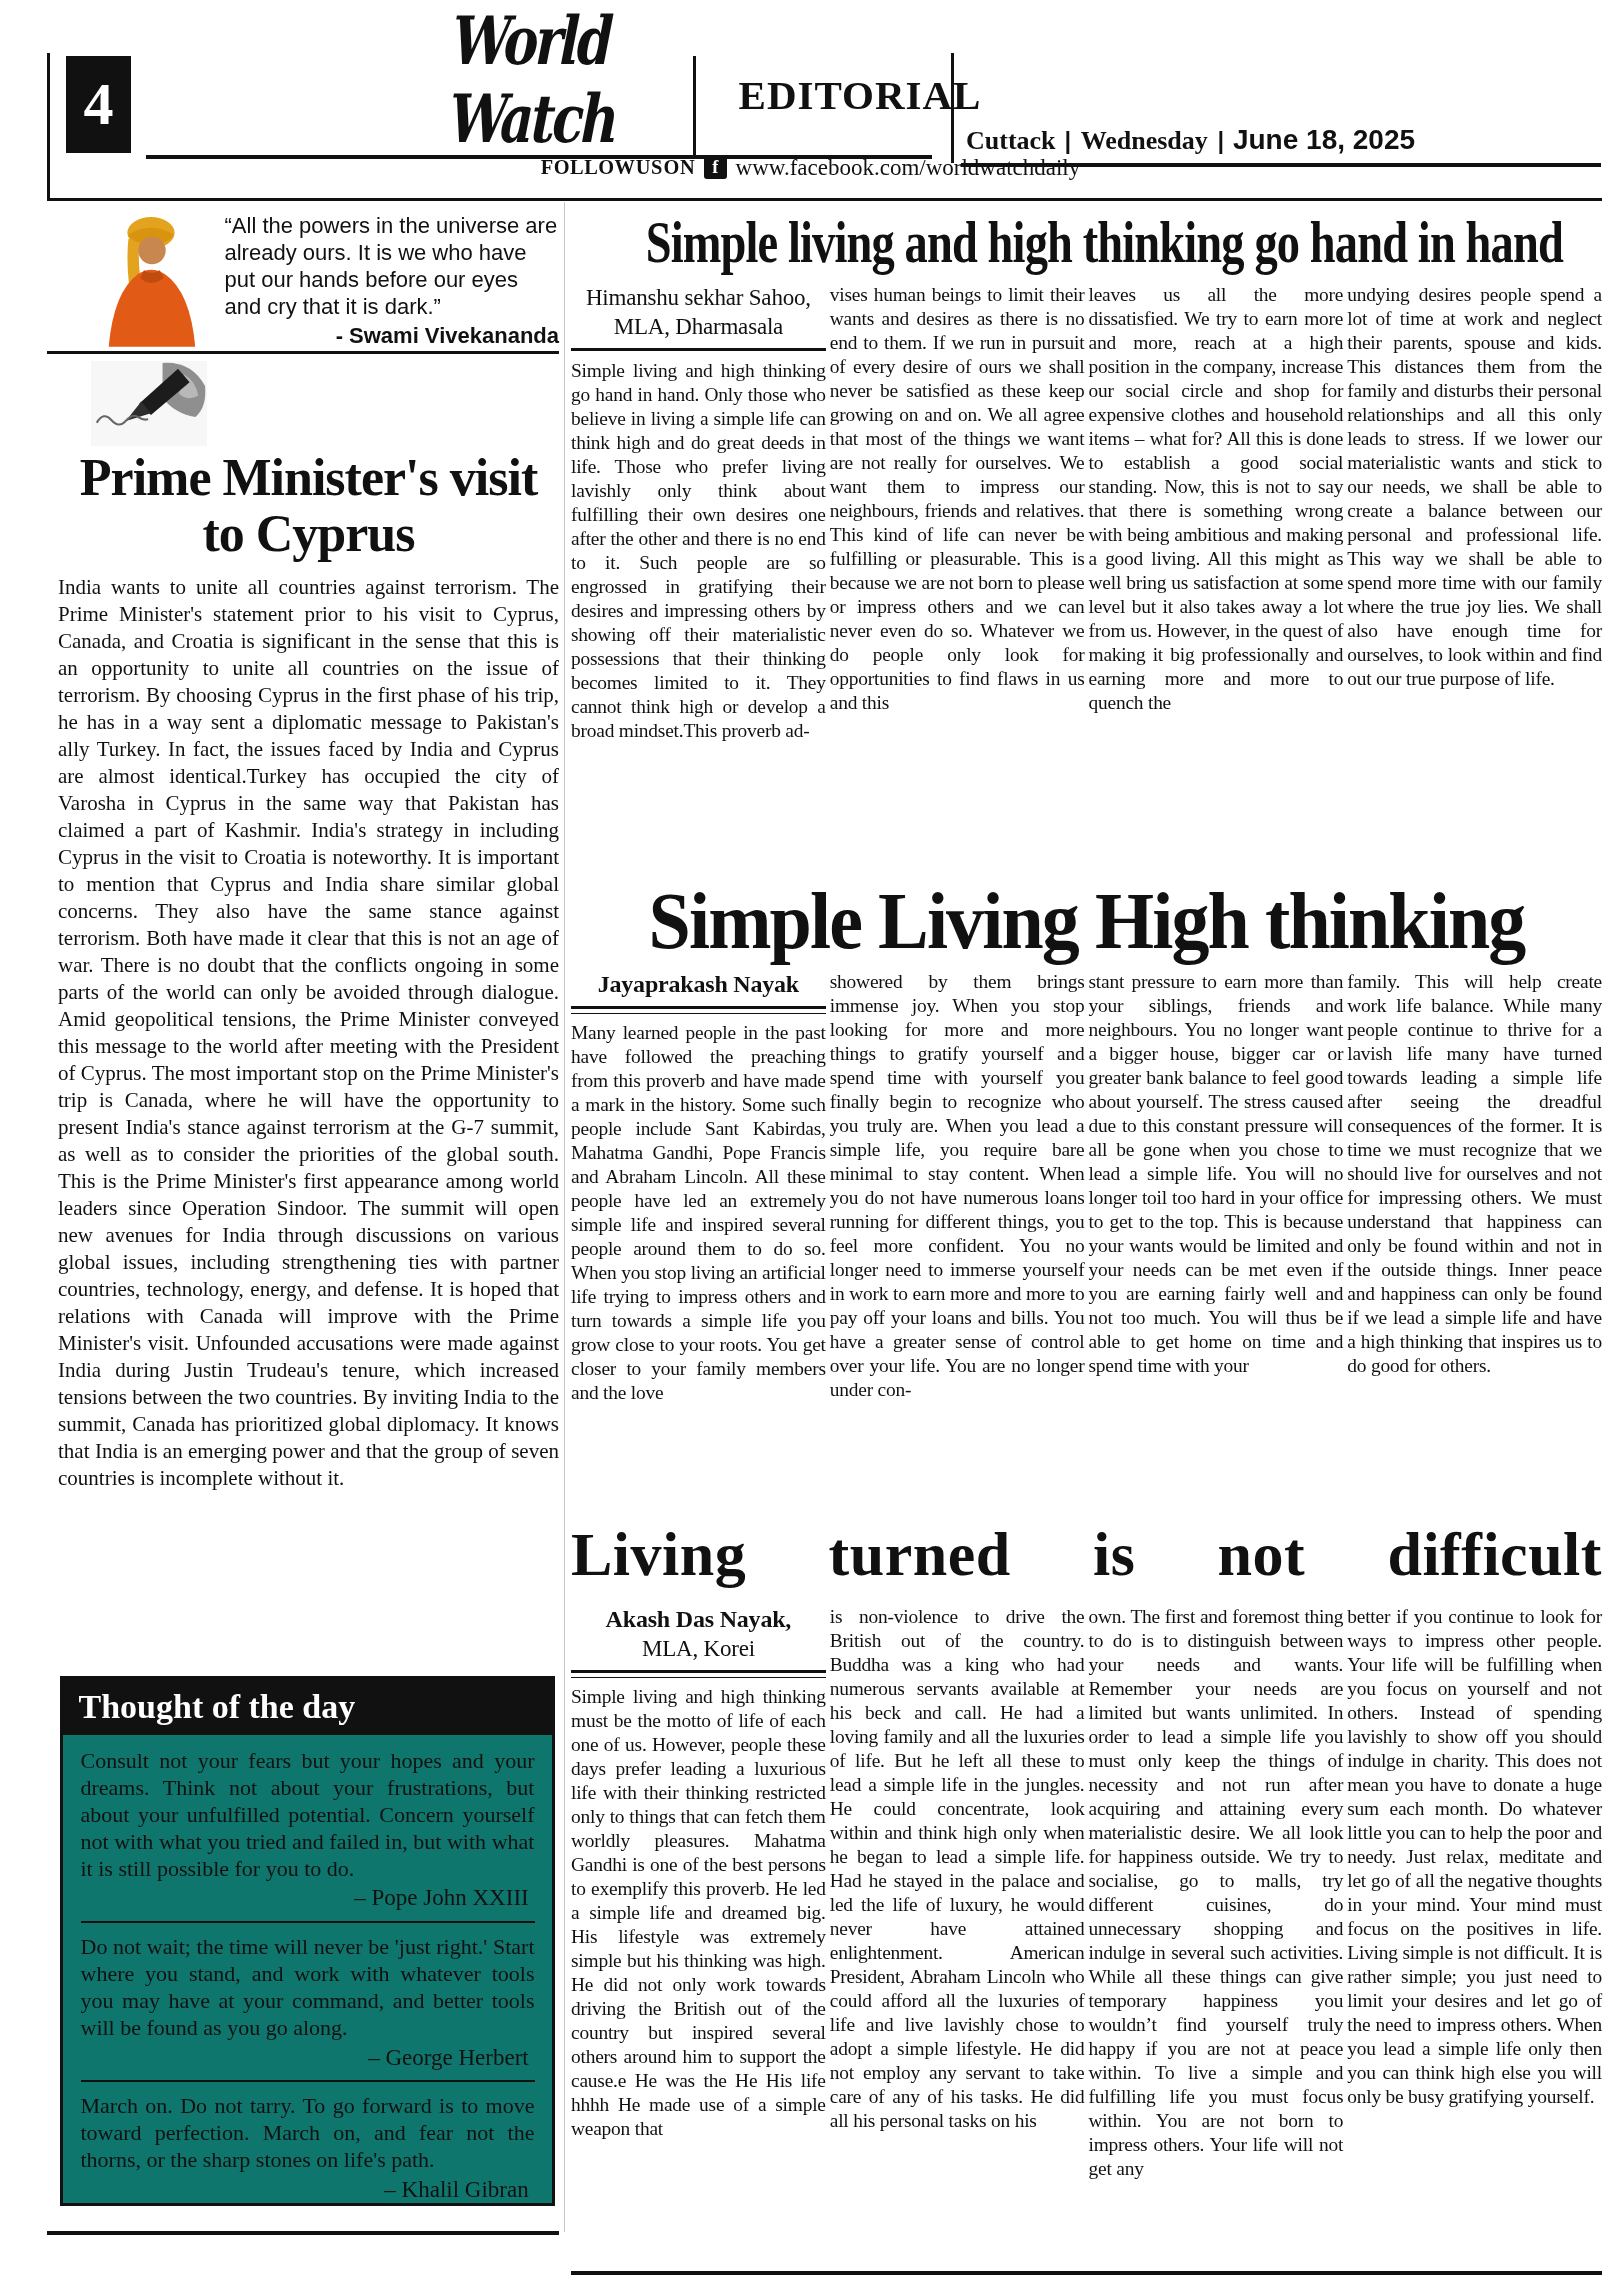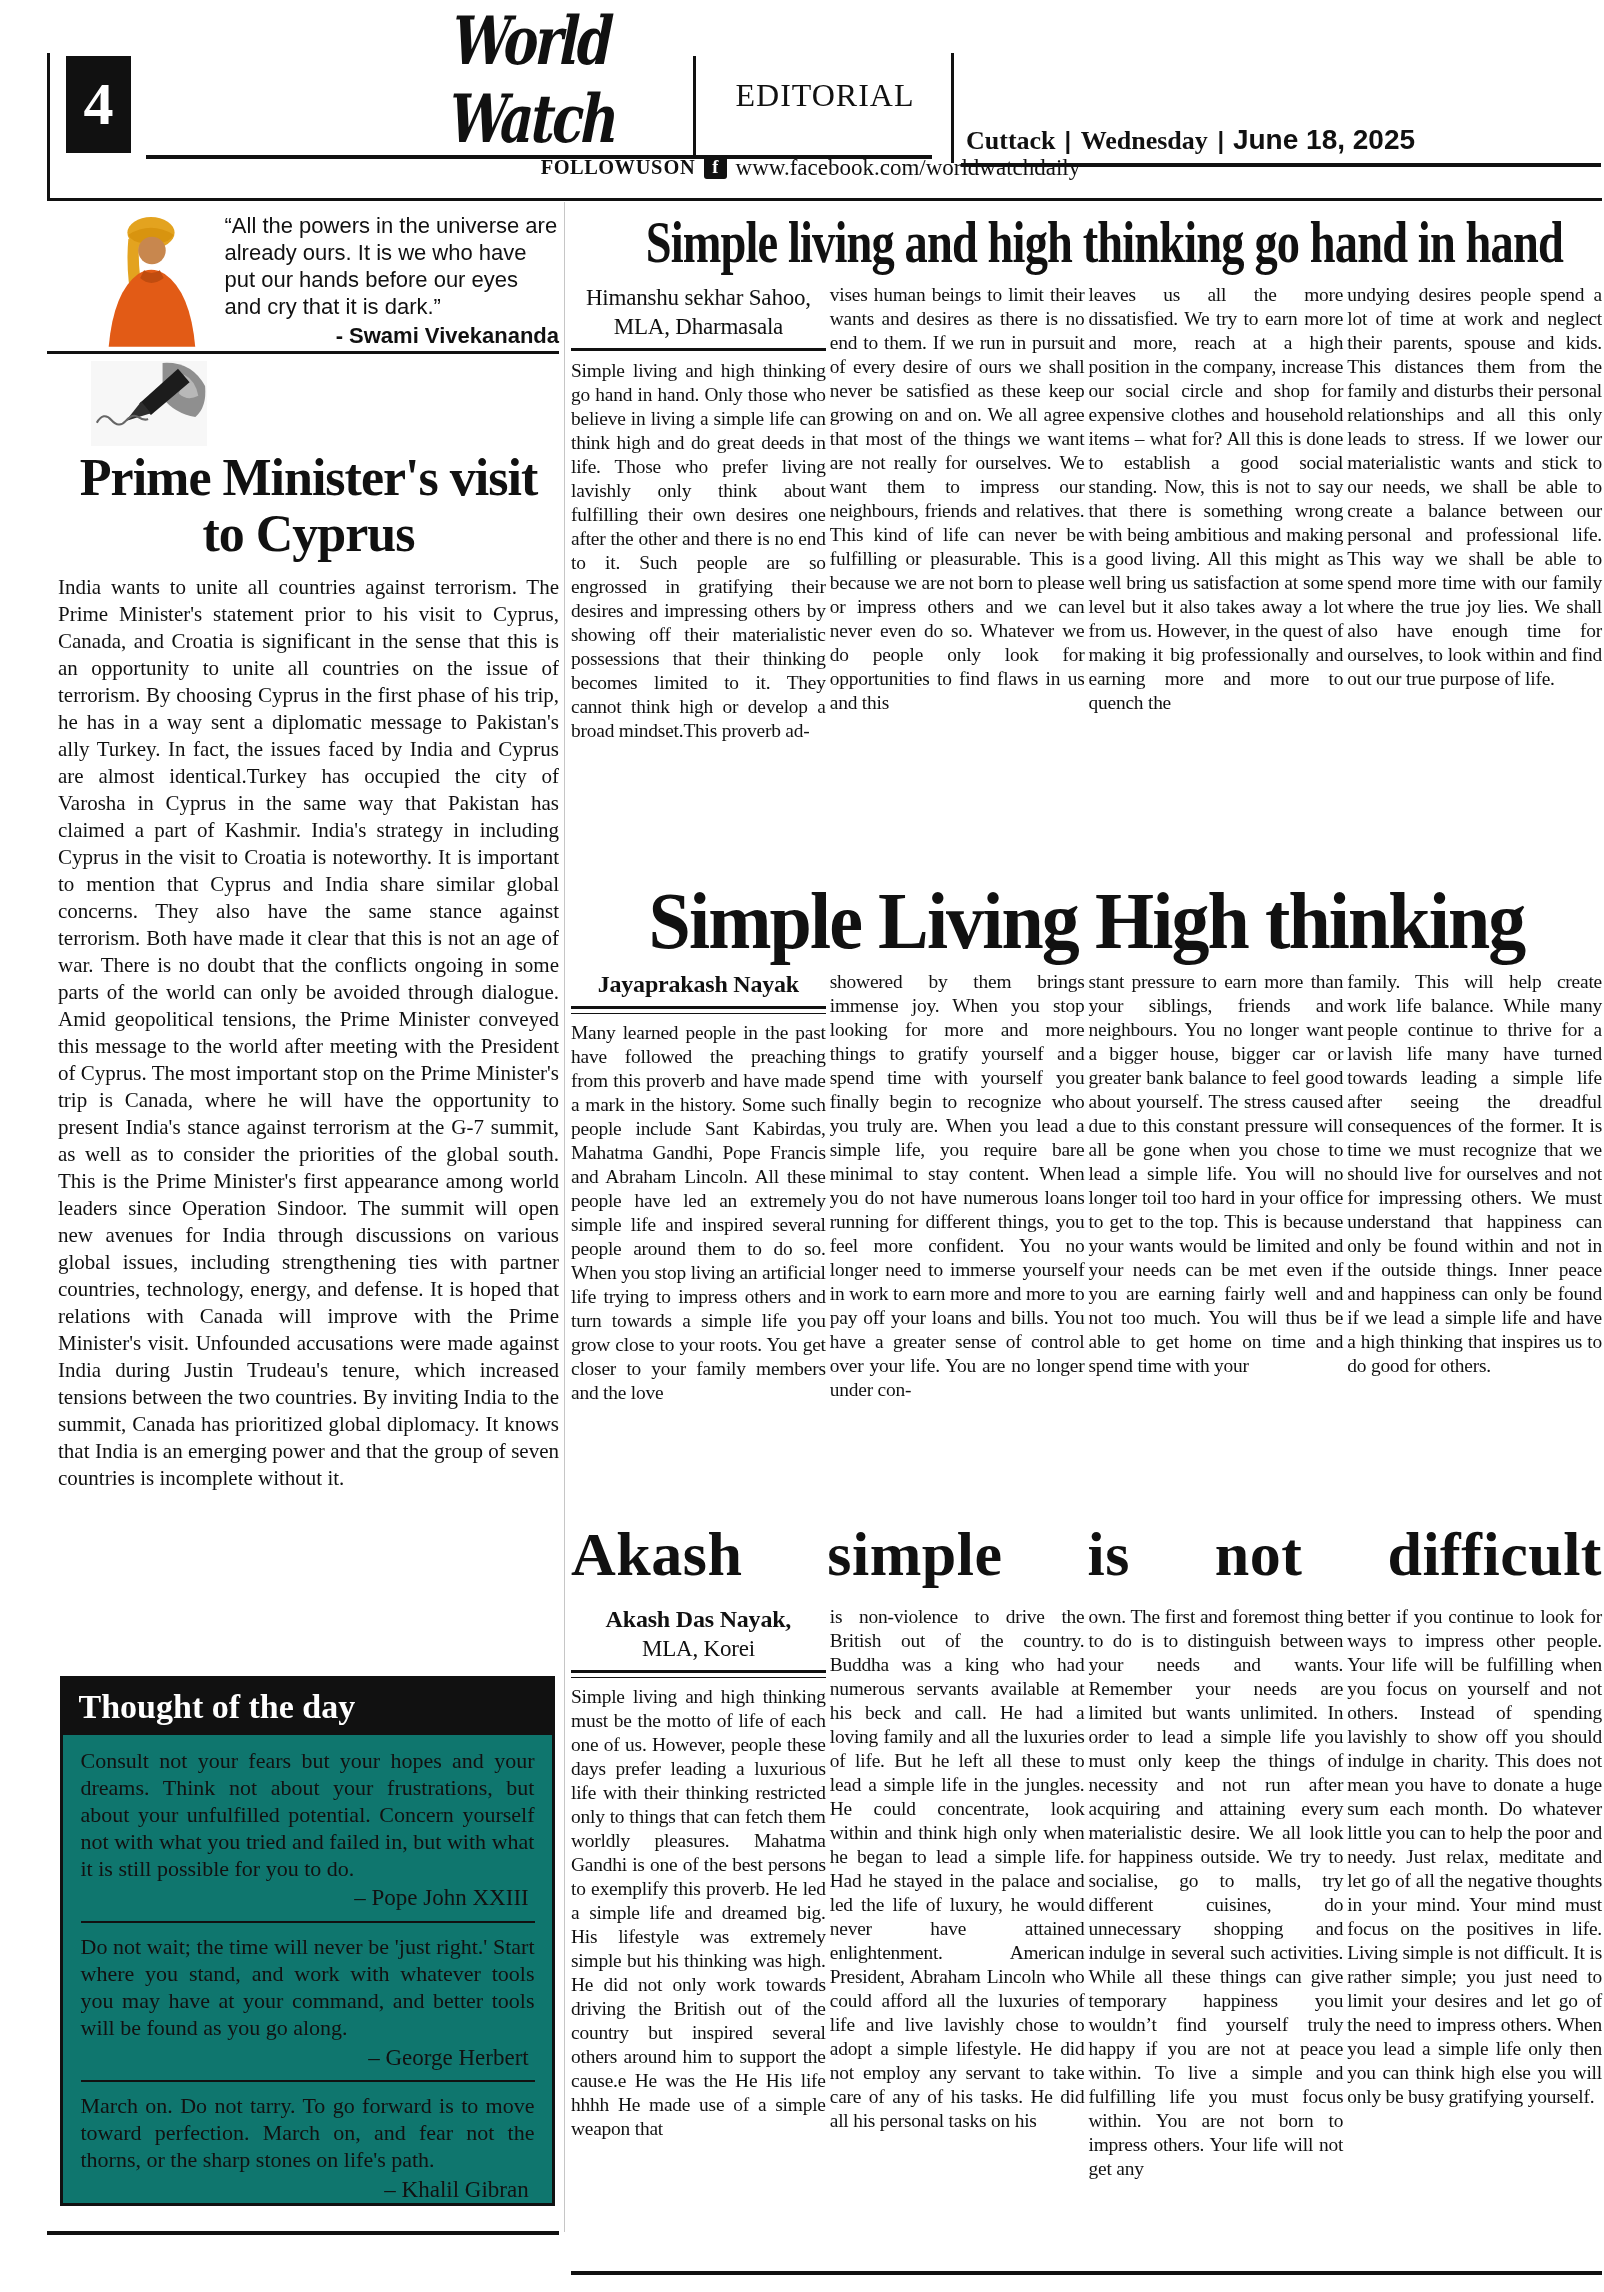--- a/index.html
+++ b/index.html
@@ -11,22 +11,22 @@
 
   
   .page-num-box { left:66px; top:56px; width:65px; height:97px; background:#111; color:#fff;
     display:flex; align-items:center; justify-content:center; font-size:60px; font-weight:bold; }
   .left-vline { left:47px; top:53px; width:2.9px; height:148px; }
   .masthead { left:448px; top:72px; width:248px; height:85px; display:flex; align-items:flex-end; justify-content:center; }
   .masthead span { display:inline-block; font-family:"DejaVu Serif",serif; font-weight:bold; font-style:italic;
     font-size:52px; letter-spacing:-2.9px; transform:scaleY(1.28) skewX(-3deg); transform-origin:center bottom; }
   .rule-logo { left:146px; top:155px; width:786px; height:3.9px; }
   .vline1 { left:693px; top:56px; width:2.9px; height:99px; }
-  .editorial { left:701px; top:62px; width:248px; height:66px; display:flex; align-items:center; justify-content:center;
-    font-size:32px; font-weight:normal; letter-spacing:1px; }
+  .editorial { left:736px; top:62px; width:248px; height:66px; display:flex; align-items:center; justify-content:center;
+    font-size:41px; font-weight:bold; letter-spacing:1px; }
   .vline2 { left:951px; top:53px; width:2.9px; height:110px; }
   .dateline { left:966px; top:124px; width:631px; height:35px; font-size:26px; font-weight:bold; white-space:nowrap; }
   .dateline .sep { display:inline-block; margin:0 9.7px; transform:scaleX(1.6); }
   .dateline .sans { font-family:"Liberation Sans",sans-serif; font-size:28px; }
   .rule-date { left:961px; top:163px; width:640px; height:3.9px; }
   .follow-line { left:408px; top:153px; width:805px; height:29px; display:flex; align-items:center; justify-content:center; gap:8.7px; }
   .follow-label { font-weight:bold; font-size:20.4px; word-spacing:-4.9px; letter-spacing:0.5px; }
   .fb-icon { width:23px; height:23px; background:#111; color:#fff; border-radius:2.9px; display:flex; align-items:center;
     justify-content:center; font-weight:bold; font-size:18.4px; }
   .follow-url { font-size:23px; }
@@ -191,21 +191,21 @@
         <p>showered by them brings immense joy. When you stop looking for more and more things to gratify yourself and spend time with yourself you finally begin to recognize who you truly are. When you lead a simple life, you require bare minimal to stay content. When you do not have numerous loans running for different things, you feel more confident. You no longer need to immerse yourself in work to earn more and more to pay off your loans and bills. You have a greater sense of control over your life. You are no longer under con-</p>
       </div>
     <div class="col">
         <p>stant pressure to earn more than your siblings, friends and neighbours. You no longer want a bigger house, bigger car or greater bank balance to feel good about yourself. The stress caused due to this constant pressure will all be gone when you chose to lead a simple life. You will no longer toil too hard in your office to get to the top. This is because your wants would be limited and your needs can be met even if you are earning fairly well and not too much. You will thus be able to get home on time and spend time with your</p>
       </div>
     <div class="col">
         <p>family. This will help create work life balance. While many people continue to thrive for a lavish life many have turned towards leading a simple life after seeing the dreadful consequences of the former. It is time we must recognize that we should live for ourselves and not for impressing others. We must understand that happiness can only be found within and not in the outside things. Inner peace and happiness can only be found if we lead a simple life and have a high thinking that inspires us to do good for others.</p>
       </div>
   </div>
 
-  <div class="abs h3">Akash simple is not difficult</div>
+  <div class="abs h3">Living turned is not difficult</div>
   <div class="abs cols art3">
     <div class="col">
       <div class="byline">
         <div class="b-bold">Akash Das Nayak,</div>
         <div>MLA, Korei</div>
       </div>
       <div class="double-rule"></div>
       <p>Simple living and high thinking must be the motto of life of each one of us. However, people these days prefer leading a luxurious life with their thinking restricted only to things that can fetch them worldly pleasures. Mahatma Gandhi is one of the best persons to exemplify this proverb. He led a simple life and dreamed big. His lifestyle was extremely simple but his thinking was high. He did not only work towards driving the British out of the country but inspired several others around him to support the cause.e He was the He His life hhhh He made use of a simple weapon that</p>
     </div>
     <div class="col">

